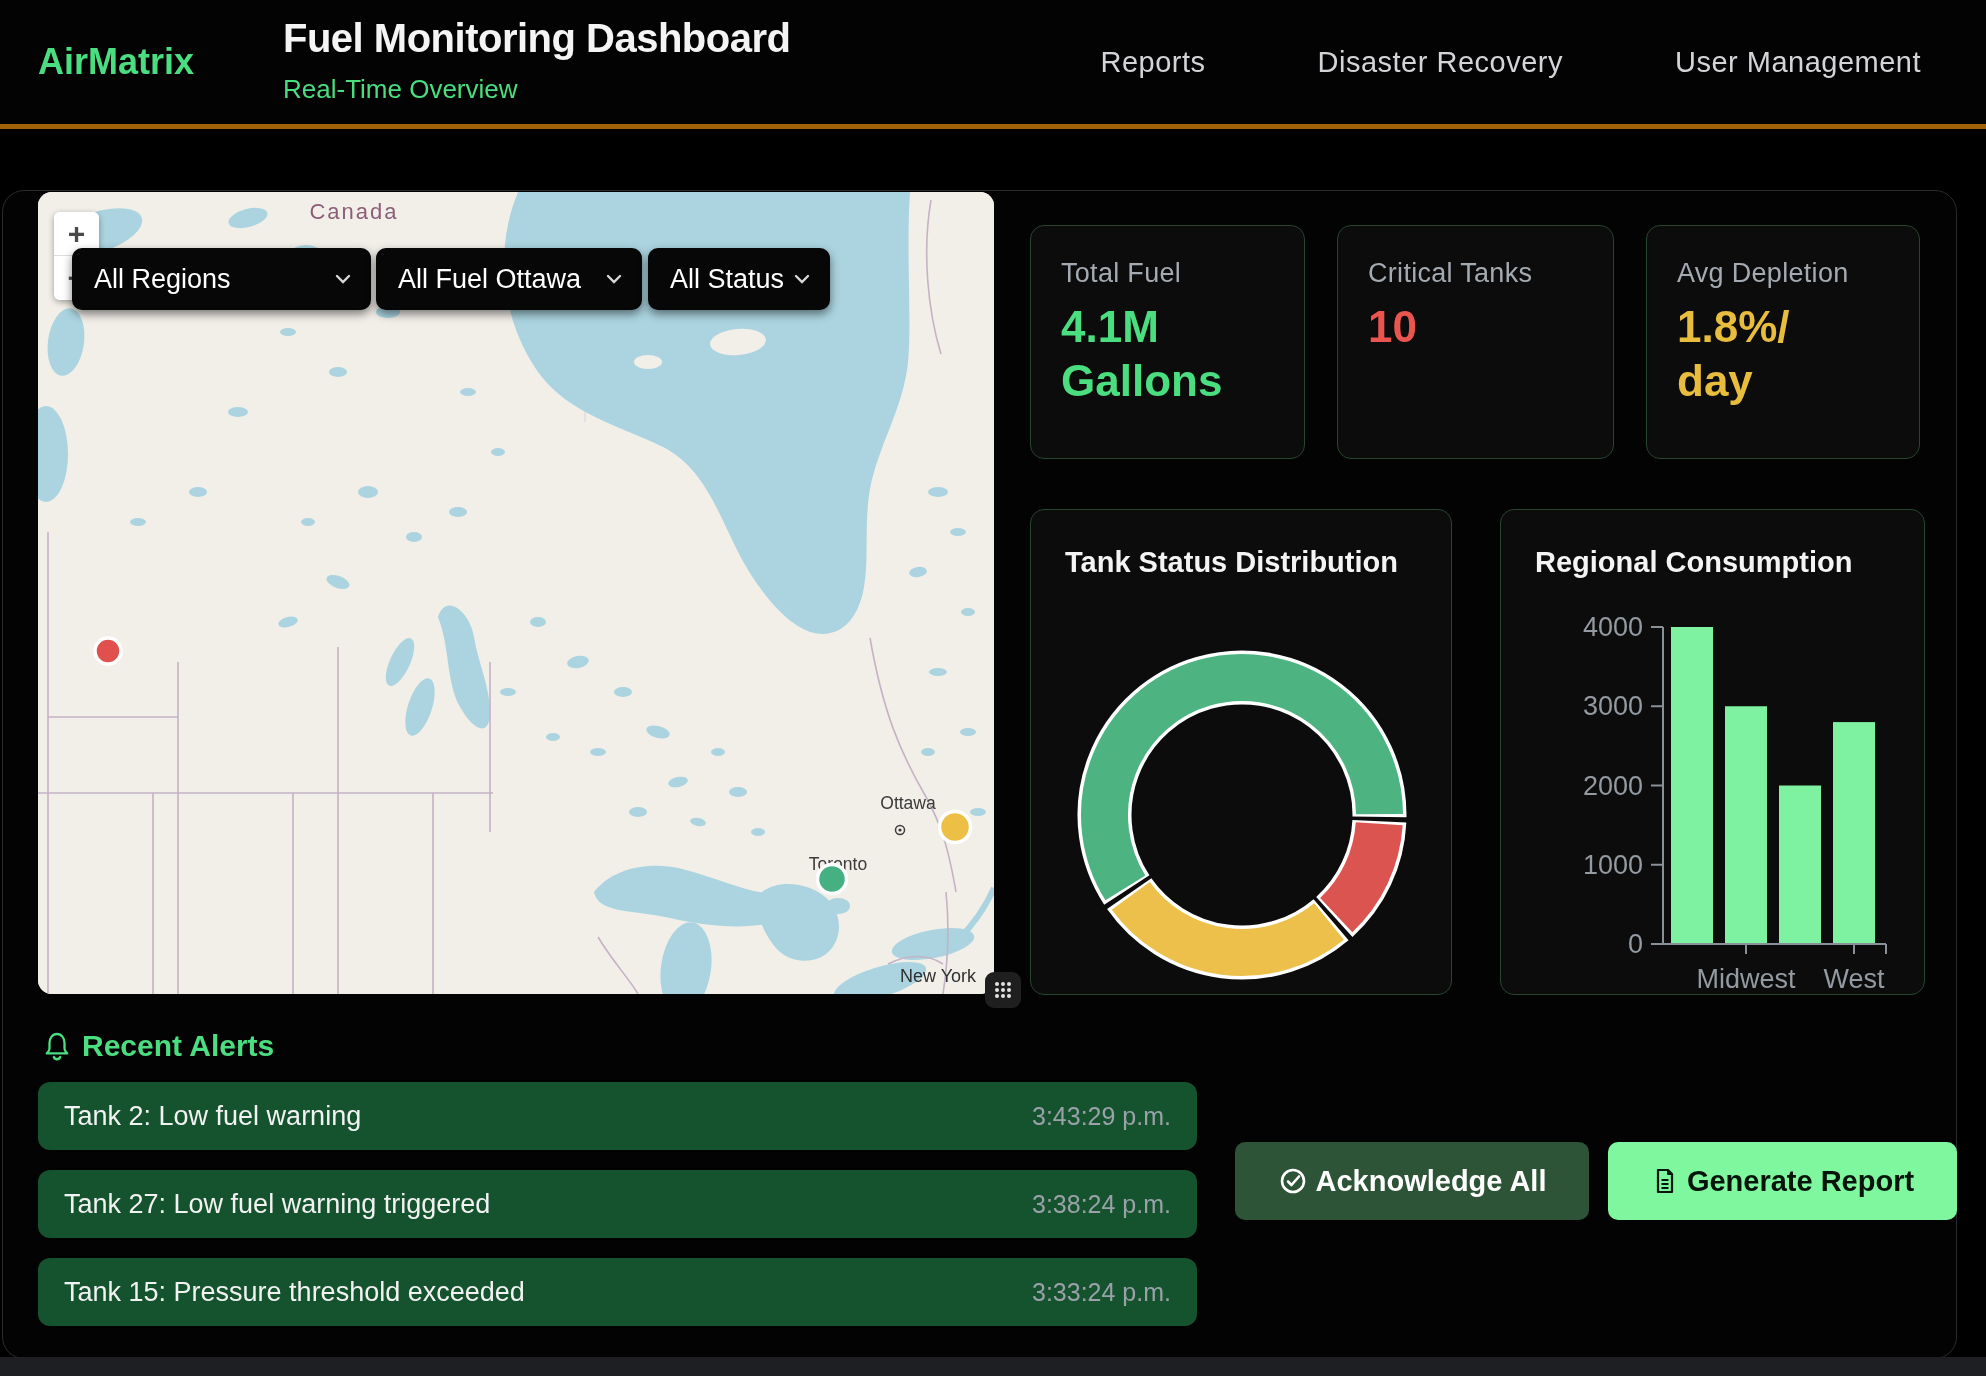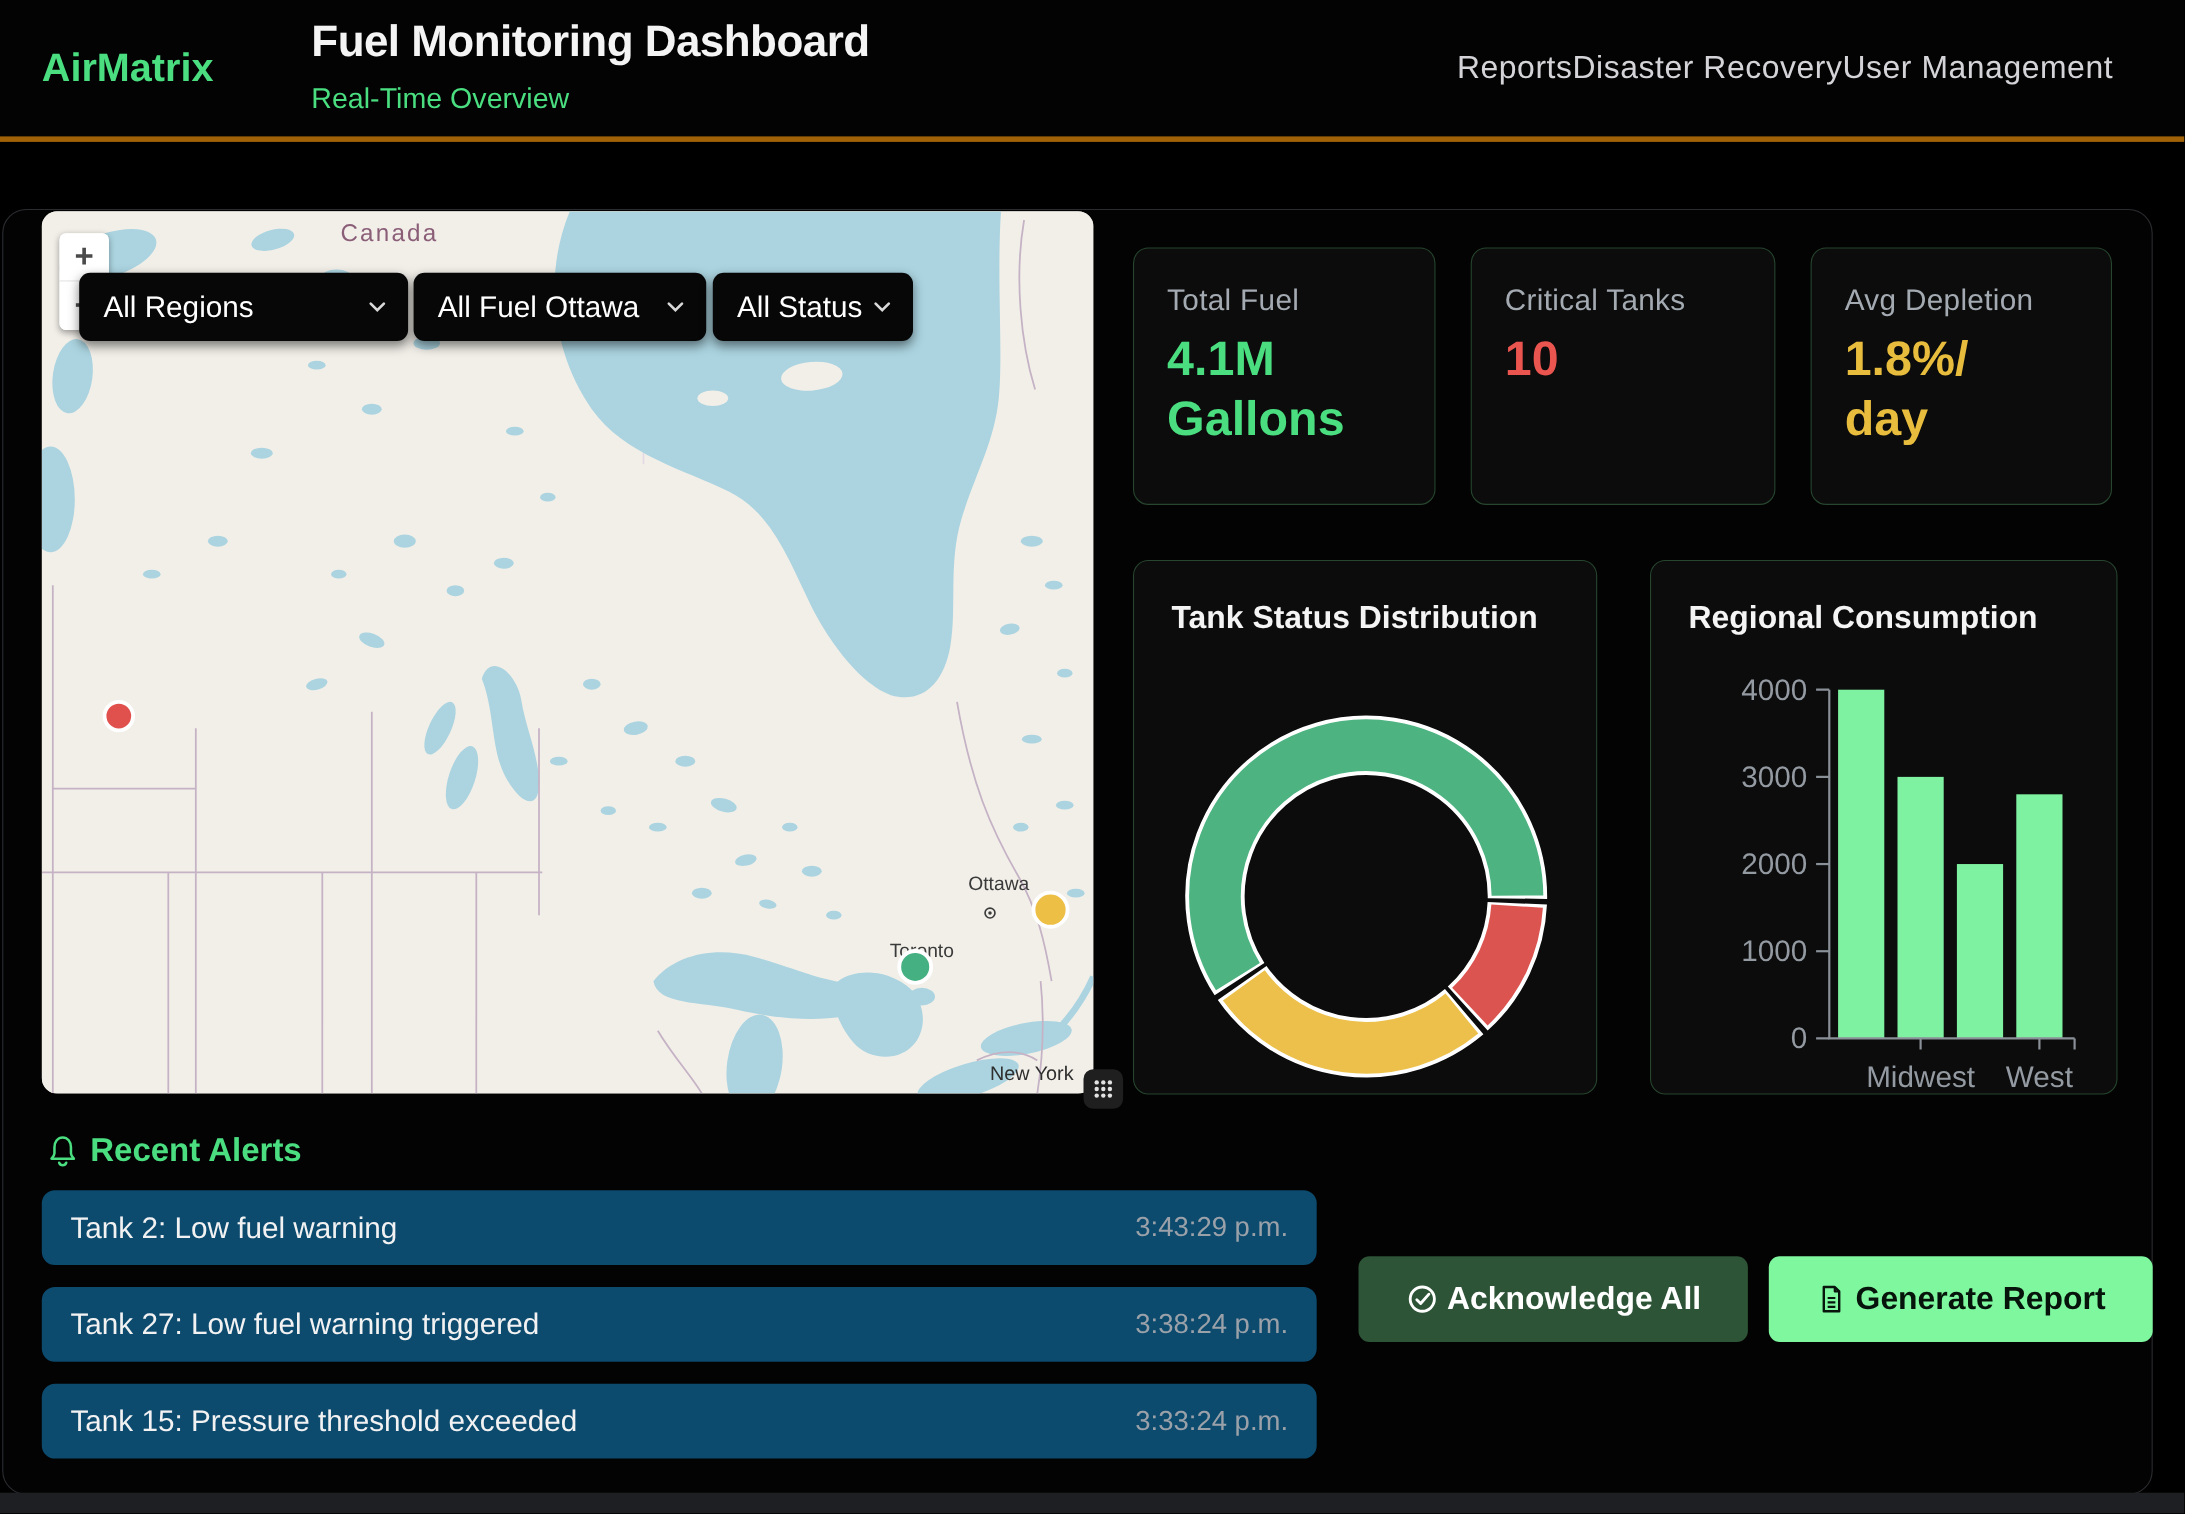--- a/index.html
+++ b/index.html
@@ -7,21 +7,21 @@
        font-family:"Liberation Sans","DejaVu Sans",sans-serif;}
 
   
   .header{position:absolute;left:0;top:0;width:100%;height:124px;background:#030303;
           border-bottom:5px solid #a16207;}
   .brand{position:absolute;left:38px;top:0;height:124px;display:flex;align-items:center;
          font-size:36px;font-weight:bold;color:#4ade80;cursor:pointer;}
   .page-title{position:absolute;left:283px;top:16px;margin:0;font-size:40px;font-weight:bold;
               color:#f4f4f5;letter-spacing:-0.5px;}
   .page-subtitle{position:absolute;left:283px;top:74px;font-size:26px;color:#4ade80;}
-  .nav{position:absolute;right:65px;top:0;height:124px;display:flex;align-items:center;}
+  .nav{position:absolute;right:65px;top:0;height:124px;display:flex;align-items:center;gap:112px;}
   .nav-item{font-size:29px;color:#d4d4d8;letter-spacing:.5px;cursor:pointer;}
 
   
   .shell{position:absolute;left:2px;top:190px;width:1953px;height:1167px;
          border:1px solid #2b2c30;border-radius:22px;background:#030303;}
   .bottom-strip{position:absolute;left:0;top:1357px;width:1986px;height:19px;background:#1e1f23;}
 
   
   .map{position:absolute;left:38px;top:192px;width:956px;height:802px;border-radius:14px;
        overflow:hidden;background:#f2efe9;}
@@ -66,21 +66,21 @@
   .chart1{left:1030px;top:509px;width:422px;height:486px;}
   .chart2{left:1500px;top:509px;width:425px;height:486px;}
   .card-title{position:absolute;left:34px;top:36px;font-size:29px;font-weight:bold;color:#f4f4f5;}
   .donut-svg{position:absolute;left:0;top:60px;}
   .bar-svg{position:absolute;left:0;top:0;}
   .bar-tick{fill:#949aa2;font-size:27px;}
 
   
   .alerts-title{position:absolute;left:82px;top:1029px;font-size:30px;font-weight:bold;color:#4ade80;}
   .bell{position:absolute;left:42px;top:1030px;}
-  .alert-row{position:absolute;left:38px;width:1159px;height:68px;background:#0c4a6e;
+  .alert-row{position:absolute;left:38px;width:1159px;height:68px;background:#14532d;
              border-radius:12px;display:flex;align-items:center;justify-content:space-between;
              padding:0 26px;box-sizing:border-box;cursor:pointer;}
   .alert-row.r1{top:1082px;} .alert-row.r2{top:1170px;} .alert-row.r3{top:1258px;}
   .alert-msg{font-size:27px;color:#f2f2f3;}
   .alert-time{font-size:25px;color:#9aa1a9;}
 
   
   .btn{position:absolute;top:1142px;height:78px;border:none;border-radius:10px;display:flex;
        align-items:center;justify-content:center;gap:8px;font-size:29px;font-weight:bold;
        cursor:pointer;font-family:inherit;}

